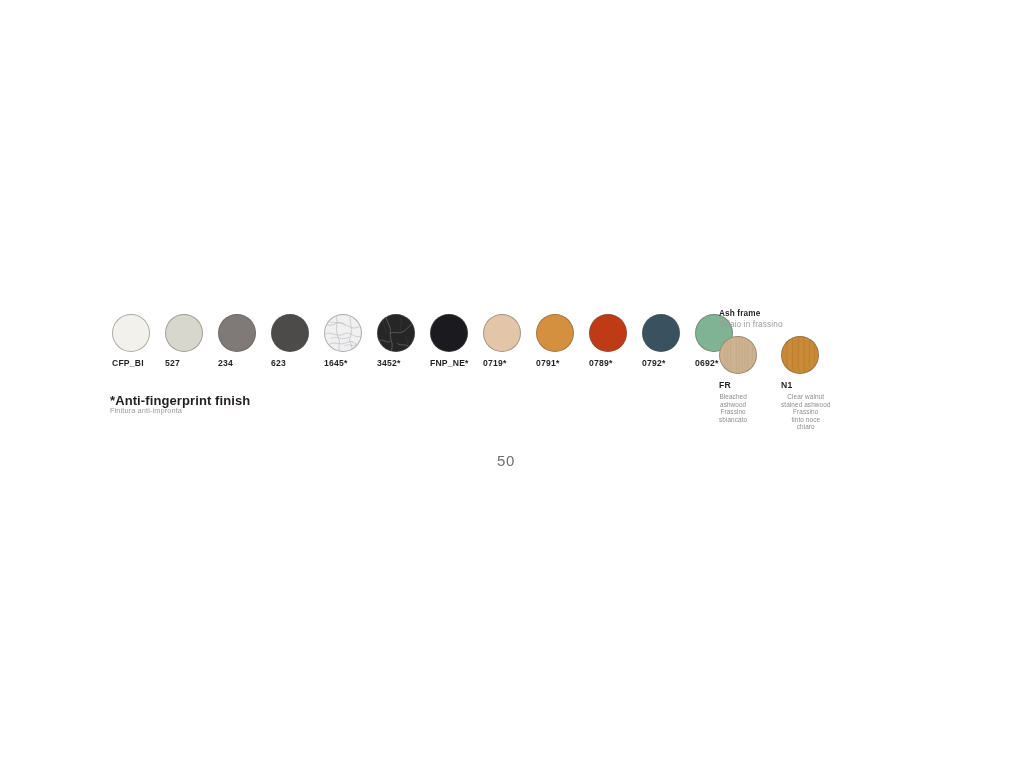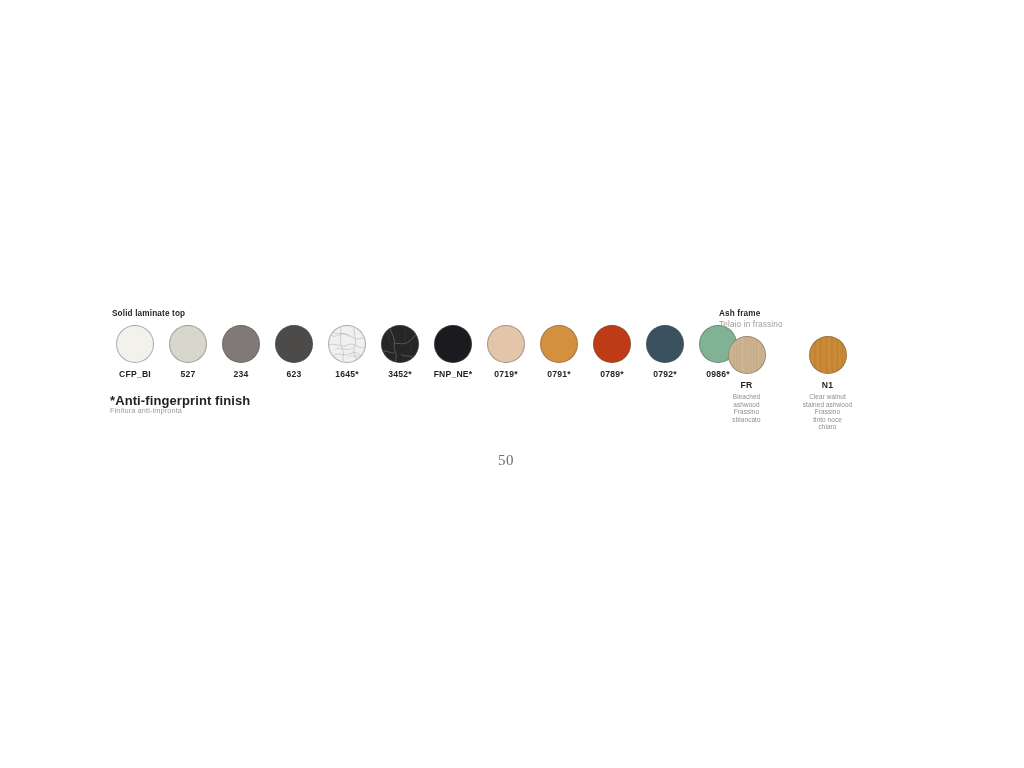--- a/index.html
+++ b/index.html
@@ -47,27 +47,27 @@
     white-space: nowrap;
   }
 
   
   .swatch-row {
     display: flex;
     align-items: flex-start;
     margin-top: 6px;
   }
   .swatch-row.laminate { gap: 7px; }
-  .swatch-row.ash { gap: 26px; }
+  .swatch-row.ash { gap: 7px; }
 
   .swatch {
     width: 46px;
     display: flex;
     flex-direction: column;
-    align-items: center;
+    align-items: flex-start;
   }
   .swatch.ash-swatch { width: 55px; }
 
   .chip {
     width: 38px;
     height: 38px;
     border-radius: 50%;
     box-sizing: border-box;
     border: 0.7px solid rgba(90,85,80,0.45);
     position: relative;
@@ -121,37 +121,35 @@
   
   .page-number {
     position: absolute;
     left: 0;
     right: 12px;
     top: 452px;
     text-align: center;
     font-size: 15px;
     color: #6f6f6f;
     letter-spacing: 0.6px;
-    font-family: Liberation Serif, serif;
   }
 
   
   .tex {
     position: absolute;
     inset: 0;
     pointer-events: none;
   }
 </style>
 </head>
 <body>
 
 <div class="page">
 
   <div class="group" id="group-laminate">
-    <div class="group-heading">Solid laminate top</div>
 
     <div class="swatch-row laminate">
 
       <div class="swatch">
         <div class="chip" id="chip-0-0" style="background-color: rgb(242, 241, 236);"></div>
         <div class="chip-label">CFP_BI</div>
       </div>
 
       <div class="swatch">
         <div class="chip" id="chip-0-1" style="background-color: rgb(215, 215, 205);"></div>
@@ -228,21 +226,21 @@
         <div class="chip-label">0789*</div>
       </div>
 
       <div class="swatch">
         <div class="chip" id="chip-0-10" style="background-color: rgb(58, 82, 96);"></div>
         <div class="chip-label">0792*</div>
       </div>
 
       <div class="swatch">
         <div class="chip" id="chip-0-11" style="background-color: rgb(128, 179, 148);"></div>
-        <div class="chip-label">0986*</div>
+        <div class="chip-label">0692*</div>
       </div>
 
     </div>
   </div>
 
   <div class="footnote">
     <div class="footnote-main">*Anti-fingerprint finish</div>
     <div class="footnote-sub">Finitura anti-impronta</div>
   </div>
 

